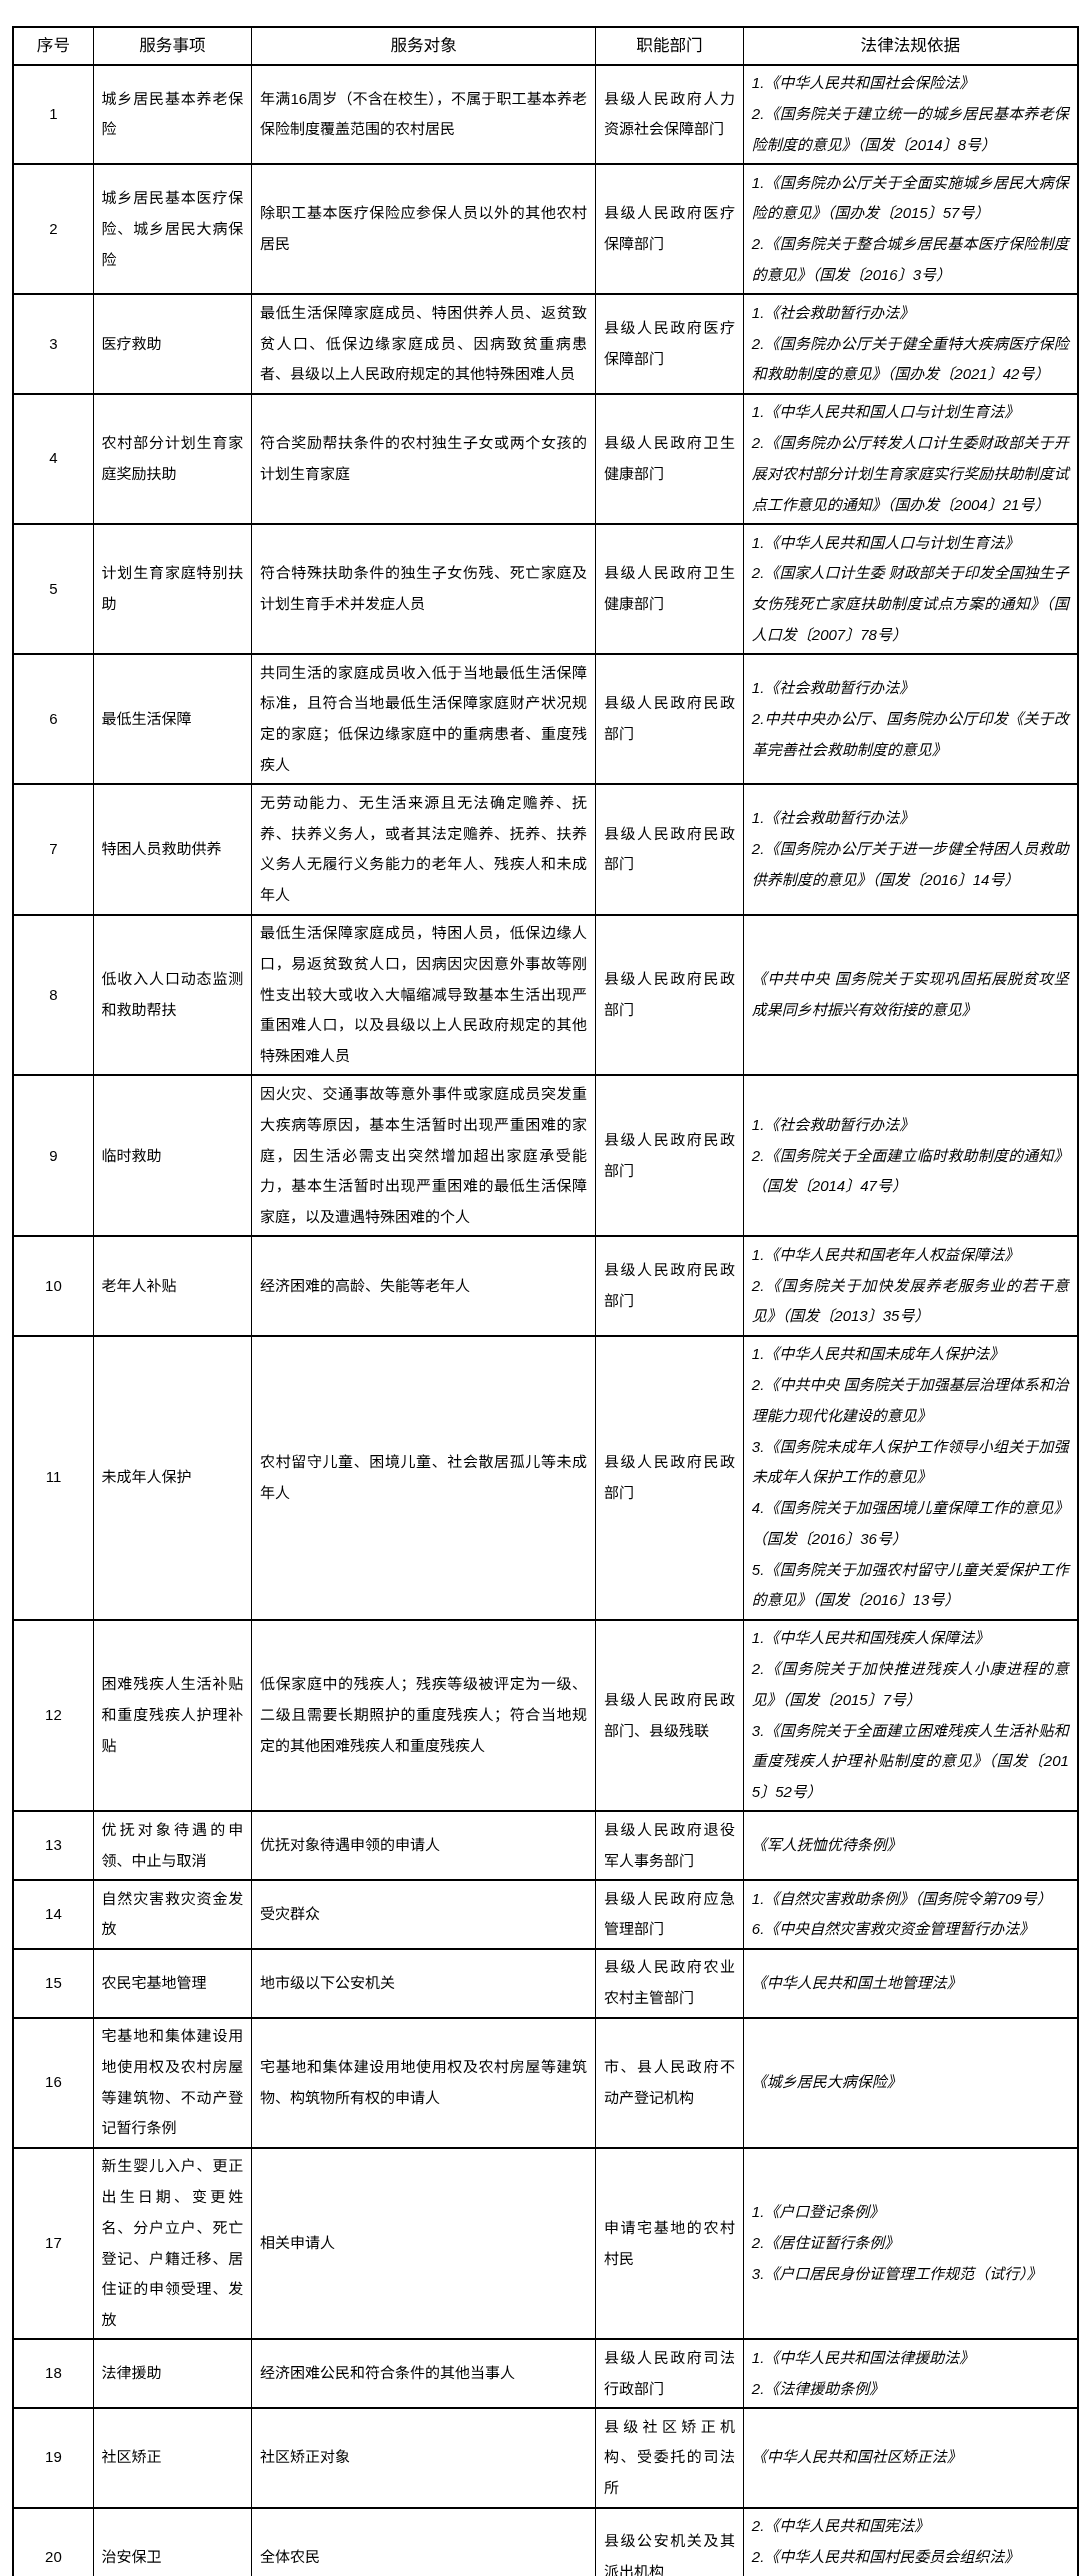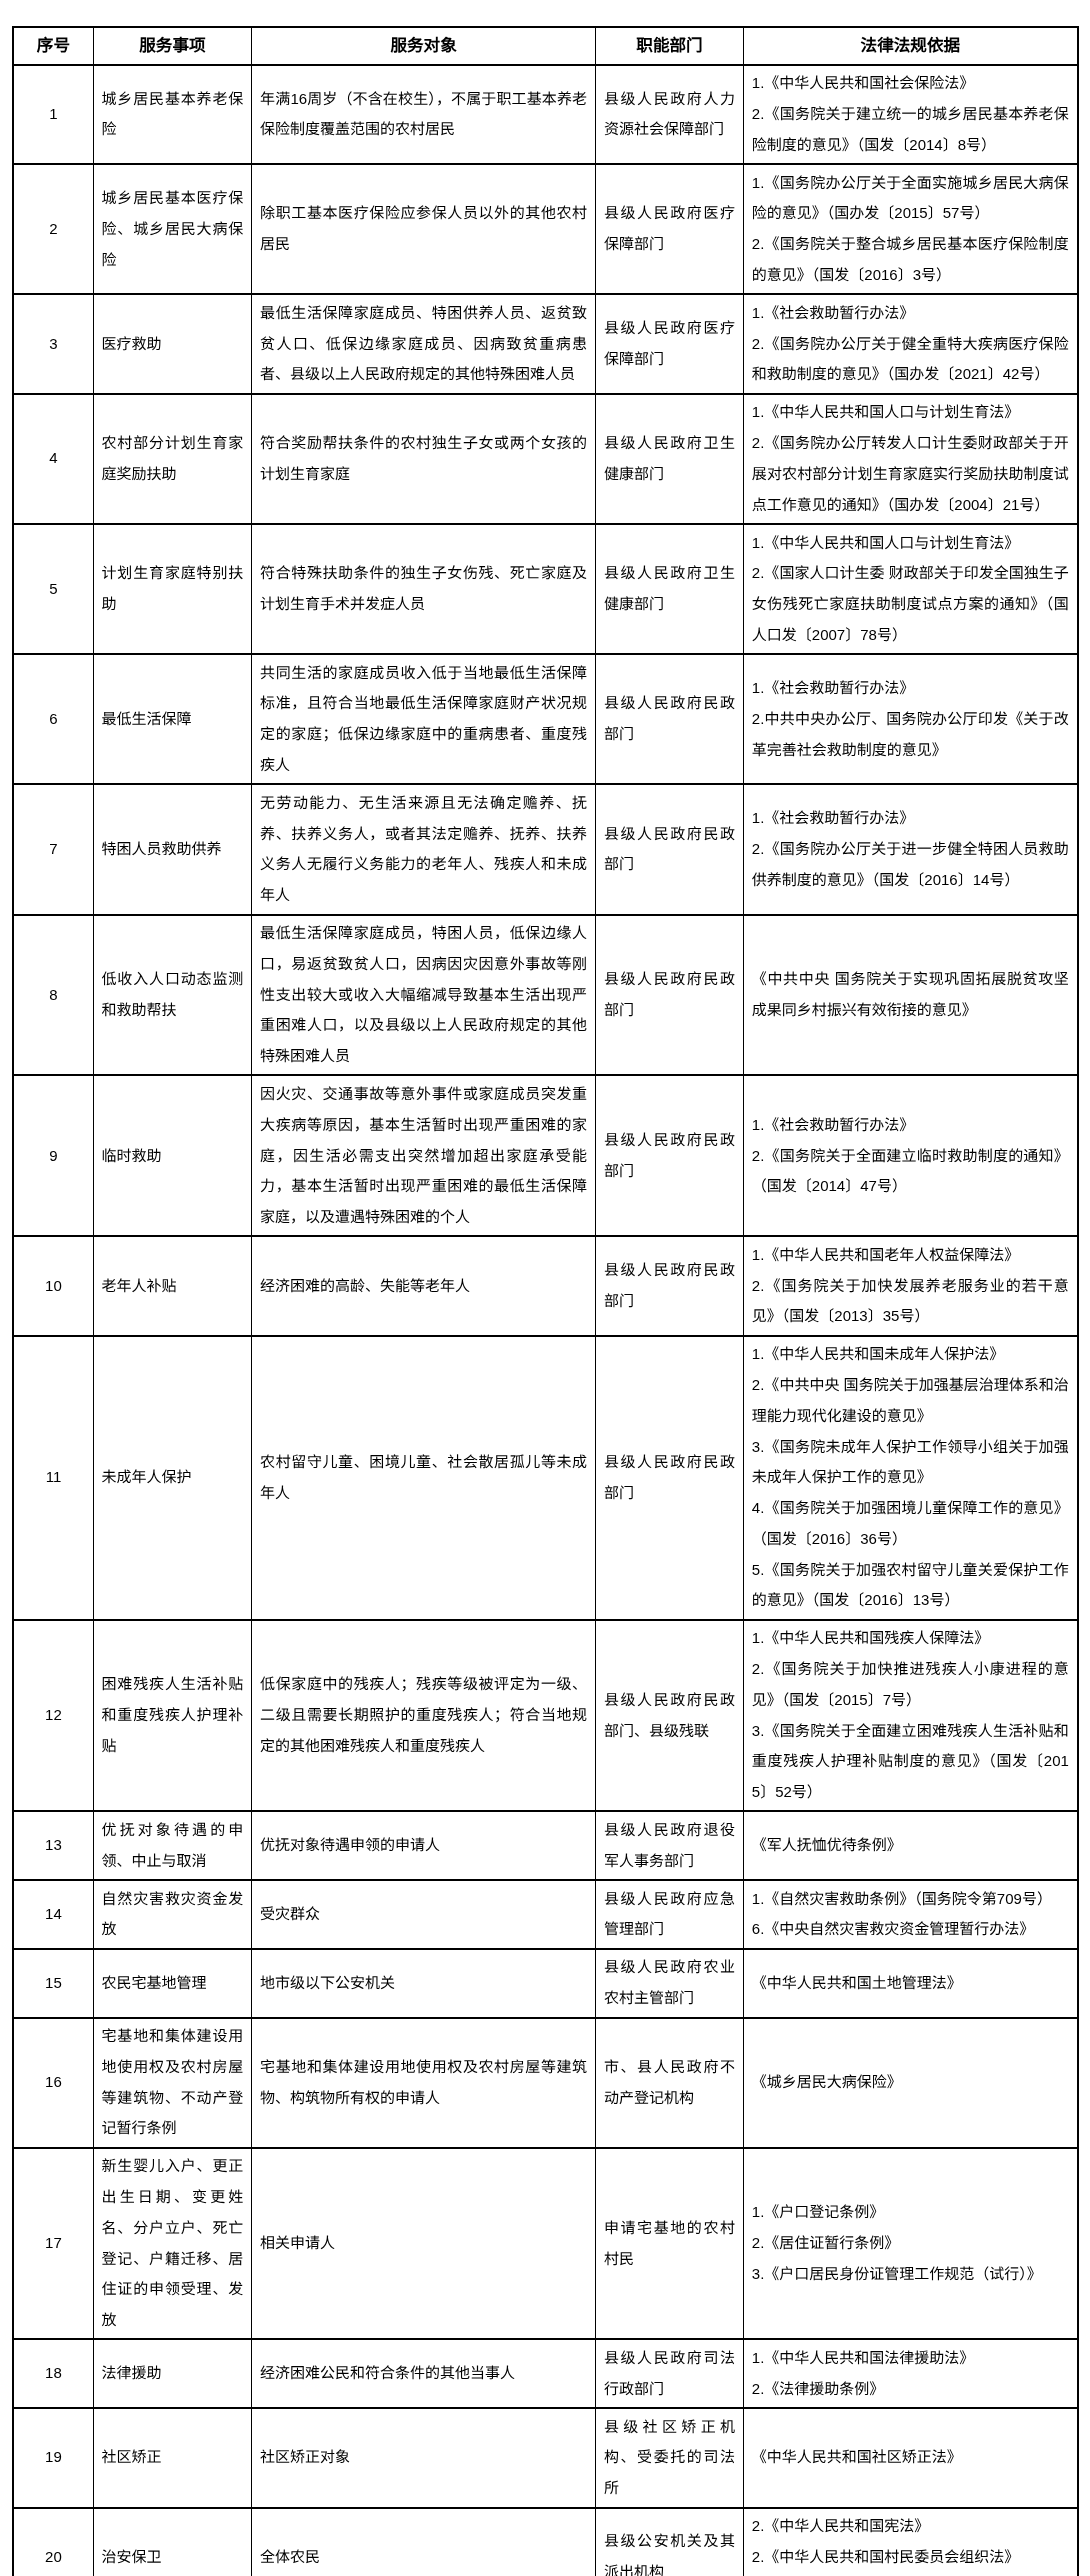--- a/index.html
+++ b/index.html
@@ -27,21 +27,21 @@
   col.w-target { width: 32.3%; }
   col.w-dept   { width: 13.9%; }
   col.w-legal  { width: 31.4%; }
 
   table.service-table th {
     border-left: 1.8px solid #000;
     border-right: 1.8px solid #000;
     border-top: 2.6px solid #000;
     border-bottom: 2.6px solid #000;
     font-size: 16.6px;
-    font-weight: bold;
+    font-weight: normal;
     text-align: center;
     vertical-align: middle;
     padding: 7.9px 1.8px;
     line-height: 1.2;
   }
   table.service-table td {
     border-left: 1.8px solid #000;
     border-right: 1.8px solid #000;
     border-top: 2.6px solid #000;
     border-bottom: 2.6px solid #000;
@@ -54,20 +54,21 @@
     word-break: break-all;
     overflow-wrap: break-word;
   }
   table.service-table td.c-no {
     text-align: center;
     padding: 2.6px 1.8px;
   }
   .legal-item {
     text-align: justify;
     text-justify: inter-ideograph;
+    font-style: italic;
   }
 </style>
 </head>
 <body>
 
 <div class="page">
   <table class="service-table">
     <colgroup>
       <col class="w-no">
       <col class="w-item">

